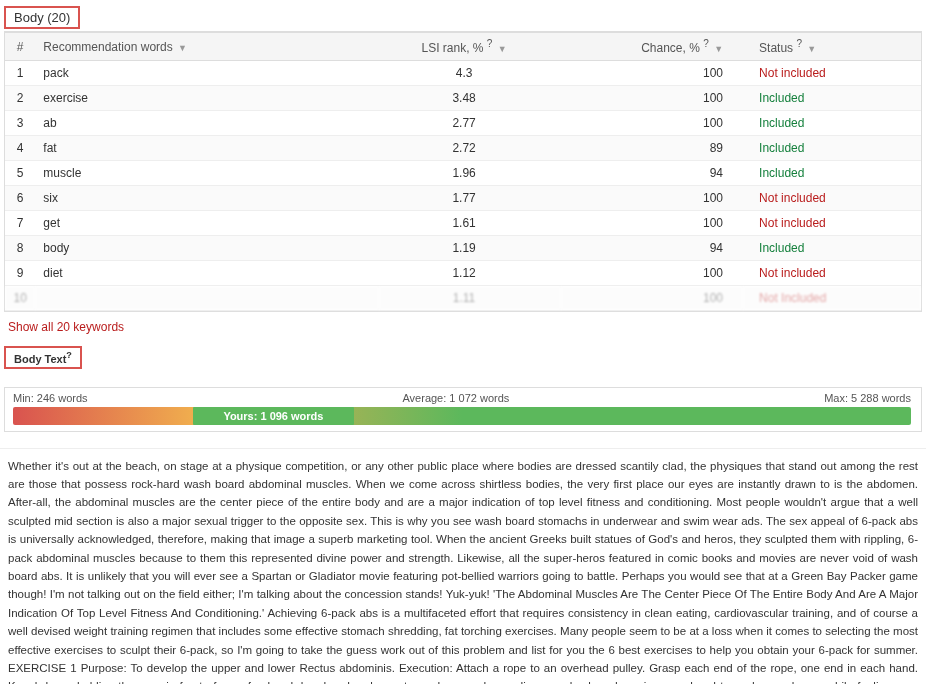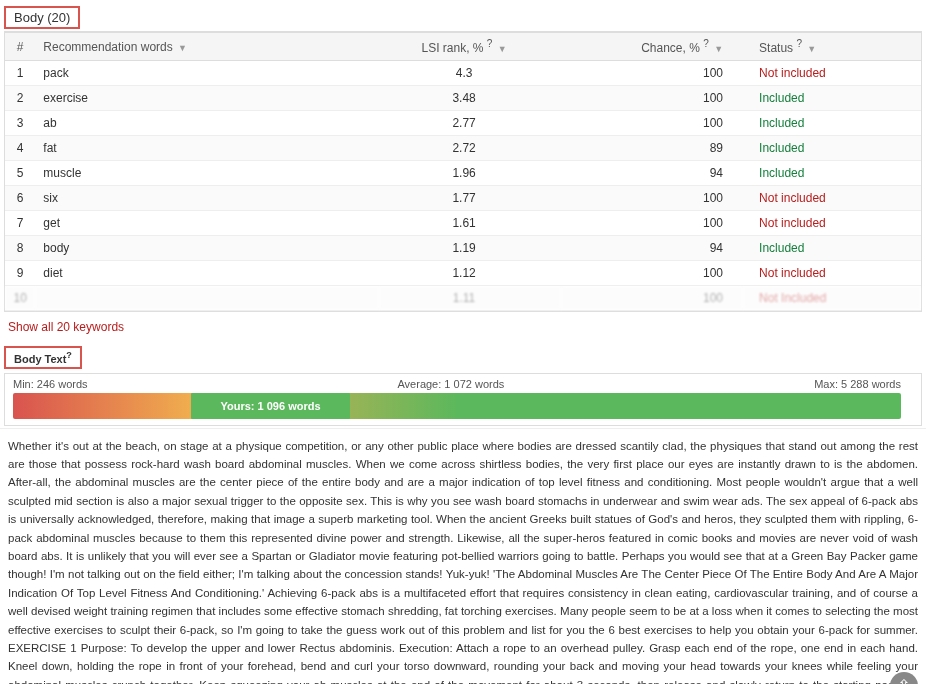--- a/index.html
+++ b/index.html
@@ -75,36 +75,36 @@
       border: 2px solid #d9534f;
       display: inline-block;
       padding: 2px 8px;
       font-size: 11px;
       font-weight: bold;
       color: #333;
       margin: 6px 4px 2px 4px;
     }
 
     .word-count-bar-container {
-      padding: 4px 20px 6px 8px;
+      padding: 4px 10px 6px 8px;
       border: 1px solid #ddd;
-      margin: 2px 4px;
+      margin: 16px 4px;
     }
 
     .word-count-labels {
       display: flex;
       justify-content: space-between;
       font-size: 11px;
       color: #555;
       margin-bottom: 3px;
     }
 
     .word-count-bar {
       width: 100%;
-      height: 26px;
+      height: 18px;
       background: linear-gradient(to right, #d9534f 0%, #f0ad4e 20%, #5cb85c 50%, #5cb85c 100%);
       border-radius: 2px;
       position: relative;
     }
 
     .word-count-bar .yours-label {
       position: absolute;
       left: 20%;
       top: 0;
       height: 100%;

